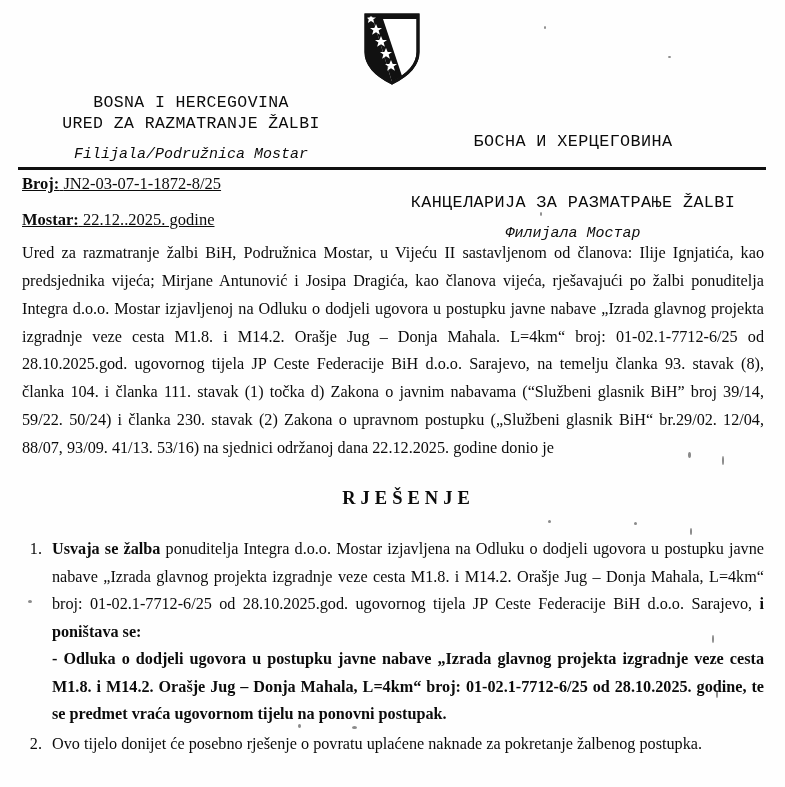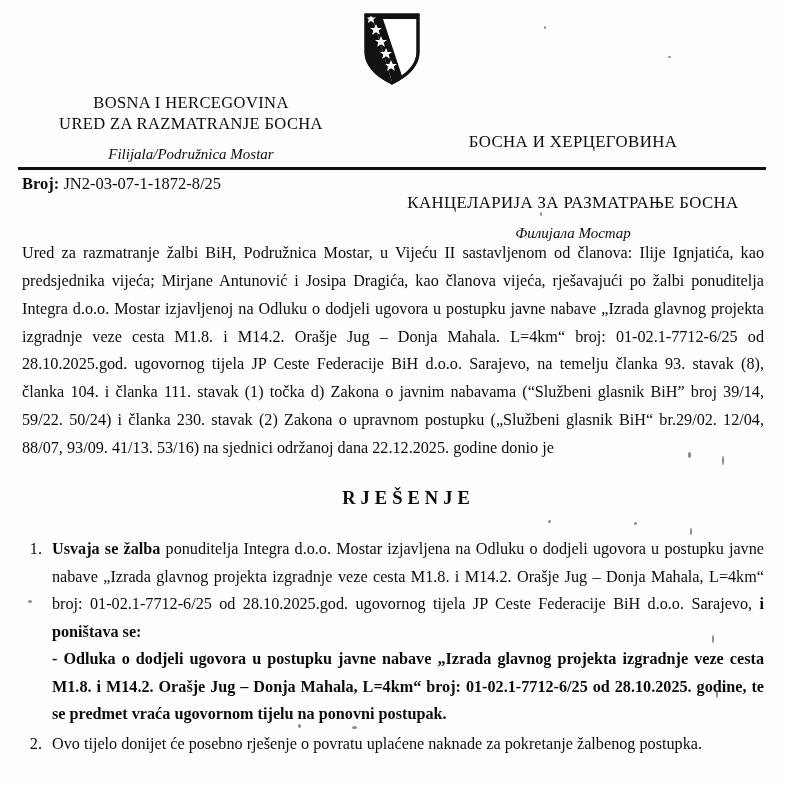--- a/index.html
+++ b/index.html
@@ -45,20 +45,21 @@
   
   .letterhead {
     position: absolute;
     top: 92px;
     left: 0;
     width: 785px;
     display: flex;
     justify-content: space-between;
     padding: 0 22px;
     box-sizing: border-box;
+    font-family: Liberation Mono, monospace;
   }
   .lh-col {
     text-align: center;
     line-height: 1.30;
   }
   .lh-col.latin { width: 330px; margin-left: 4px; }
   .lh-col.cyr   { width: 372px; margin-right: 4px; }
 
   .lh-line1, .lh-line2 {
     font-size: 16.5px;
@@ -85,20 +86,21 @@
     height: 3px;
     background: #101010;
   }
 
   
   .meta {
     position: absolute;
     left: 22px;
     font-size: 16.5px;
     white-space: nowrap;
+    text-decoration: underline;
   }
   .meta.broj   { top: 174px; }
   .meta.mostar { top: 210px; }
   .meta b { font-weight: 700; }
 
   
   .body-para {
     position: absolute;
     top: 240px;
     left: 22px;
@@ -181,37 +183,41 @@
         <polygon points="29,48 30.7,52 35,52 31.6,54.6 32.9,58.7 29,56.2 25.1,58.7 26.4,54.6 23,52 27.3,52"></polygon>
         <polygon points="9,2 10.5,5.5 14,5.5 11.2,7.6 12.2,11 9,9 5.8,11 6.8,7.6 4,5.5 7.5,5.5"></polygon>
       </g>
       <path d="M4 3 H56 V40 Q56 58 30 71 Q4 58 4 40 Z" fill="none" stroke="#121212" stroke-width="3"></path>
     </svg>
   </div>
 
   <div class="letterhead">
     <div class="lh-col latin">
       <div class="lh-line1">BOSNA I HERCEGOVINA</div>
-      <div class="lh-line2">URED ZA RAZMATRANJE БОСНА</div>
+      <div class="lh-line2">URED ZA RAZMATRANJE ŽALBI</div>
       <div class="lh-sub">Filijala/Podružnica Mostar</div>
     </div>
     <div class="lh-col cyr">
       <div class="lh-line1">БОСНА И ХЕРЦЕГОВИНА</div>
-      <div class="lh-line2">КАНЦЕЛАРИЈА ЗА РАЗМАТРАЊЕ БОСНА</div>
+      <div class="lh-line2">КАНЦЕЛАРИЈА ЗА РАЗМАТРАЊЕ ŽALBI</div>
       <div class="lh-sub">Филијала Мостар</div>
     </div>
   </div>
 
   <div class="rule"></div>
 
   <div class="meta broj">
     <b>Broj:</b>
     <span>JN2-03-07-1-1872-8/25</span>
   </div>
 
+  <div class="meta mostar">
+    <b>Mostar:</b>
+    <span>22.12..2025. godine</span>
+  </div>
 
   <div class="body-para">Ured za razmatranje žalbi BiH, Podružnica Mostar, u Vijeću II sastavljenom od članova: Ilije Ignjatića, kao predsjednika vijeća; Mirjane Antunović i Josipa Dragića, kao članova vijeća, rješavajući po žalbi ponuditelja Integra d.o.o. Mostar izjavljenoj na Odluku o dodjeli ugovora u postupku javne nabave „Izrada glavnog projekta izgradnje veze cesta M1.8. i M14.2. Orašje Jug – Donja Mahala. L=4km“ broj: 01-02.1-7712-6/25 od 28.10.2025.god. ugovornog tijela JP Ceste Federacije BiH d.o.o. Sarajevo, na temelju članka 93. stavak (8), članka 104. i članka 111. stavak (1) točka d) Zakona o javnim nabavama (“Službeni glasnik BiH” broj 39/14, 59/22. 50/24) i članka 230. stavak (2) Zakona o upravnom postupku („Službeni glasnik BiH“ br.29/02. 12/04, 88/07, 93/09. 41/13. 53/16) na sjednici održanoj dana 22.12.2025. godine donio je</div>
 
   <div class="doc-title">RJEŠENJE</div>
 
   <div class="items">
 
     <div class="item">
       <div class="item-num">1.</div>
       <div class="item-body">

